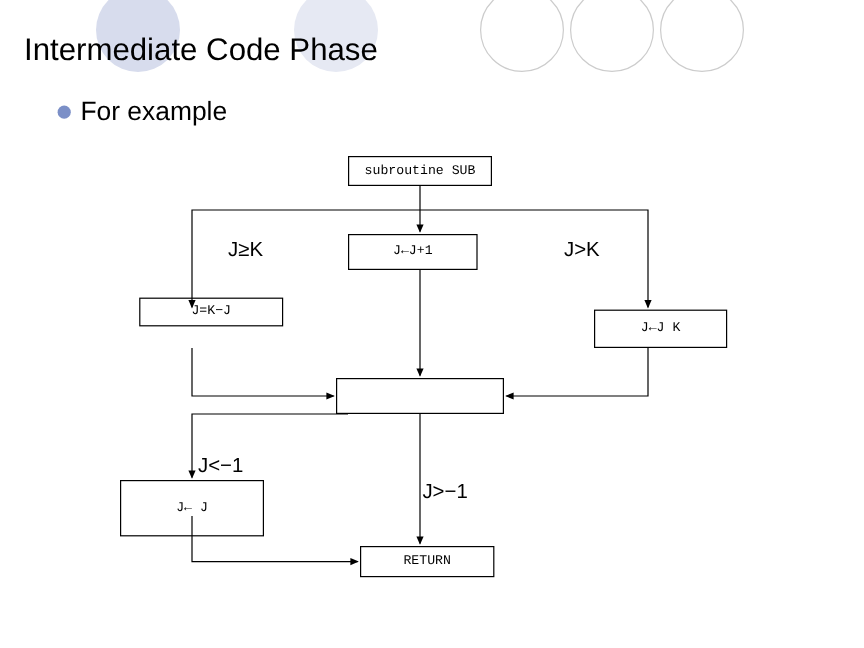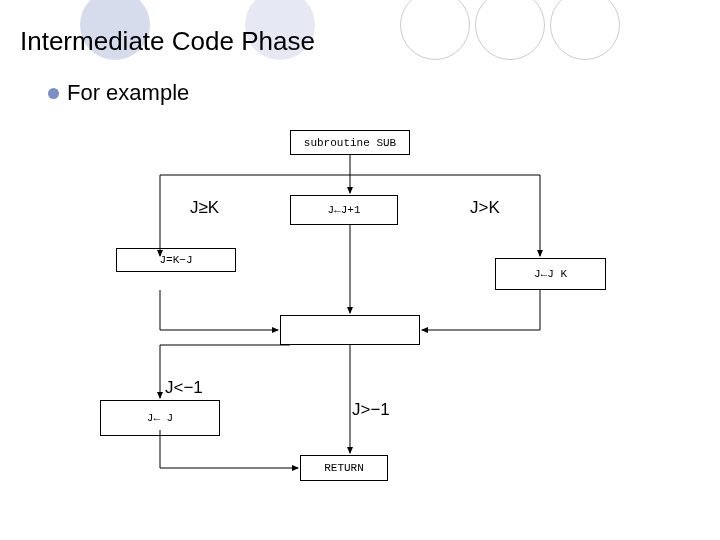--- a/index.html
+++ b/index.html
@@ -141,22 +141,22 @@
   <div class="box" style="left:230px; top:10px; width:120px; height:25px;">subroutine SUB</div>
 
   <div class="box" style="left:230px; top:75px; width:108px; height:30px;">J←J+1</div>
 
   <div class="box" style="left:40px; top:128px; width:120px; height:24px;margin-left:16px;">J=K−J</div>
 
   <div class="box" style="left:435px; top:138px; width:111px; height:32px;">J←J K</div>
 
   <div class="box" style="left:220px; top:195px; width:140px; height:30px;"></div>
 
-  <div class="box" style="left:40px; top:280px; width:120px; height:36px;">J← J</div>
+  <div class="box" style="left:40px; top:280px; width:120px; height:47px;">J← J</div>
 
-  <div class="box" style="left:240px; top:335px; width:88px; height:26px;">RETURN</div>
+  <div class="box" style="left:240px; top:335px; width:112px; height:26px;">RETURN</div>
 
   <div class="elabel" style="left:130px; top:78px;">J≥K</div>
   <div class="elabel" style="left:410px; top:78px;">J&gt;K</div>
   <div class="elabel" style="left:105px; top:258px;">J&lt;−1</div>
   <div class="elabel" style="left:292px; top:280px;">J&gt;−1</div>
 
 </div>
 
 </body></html>

